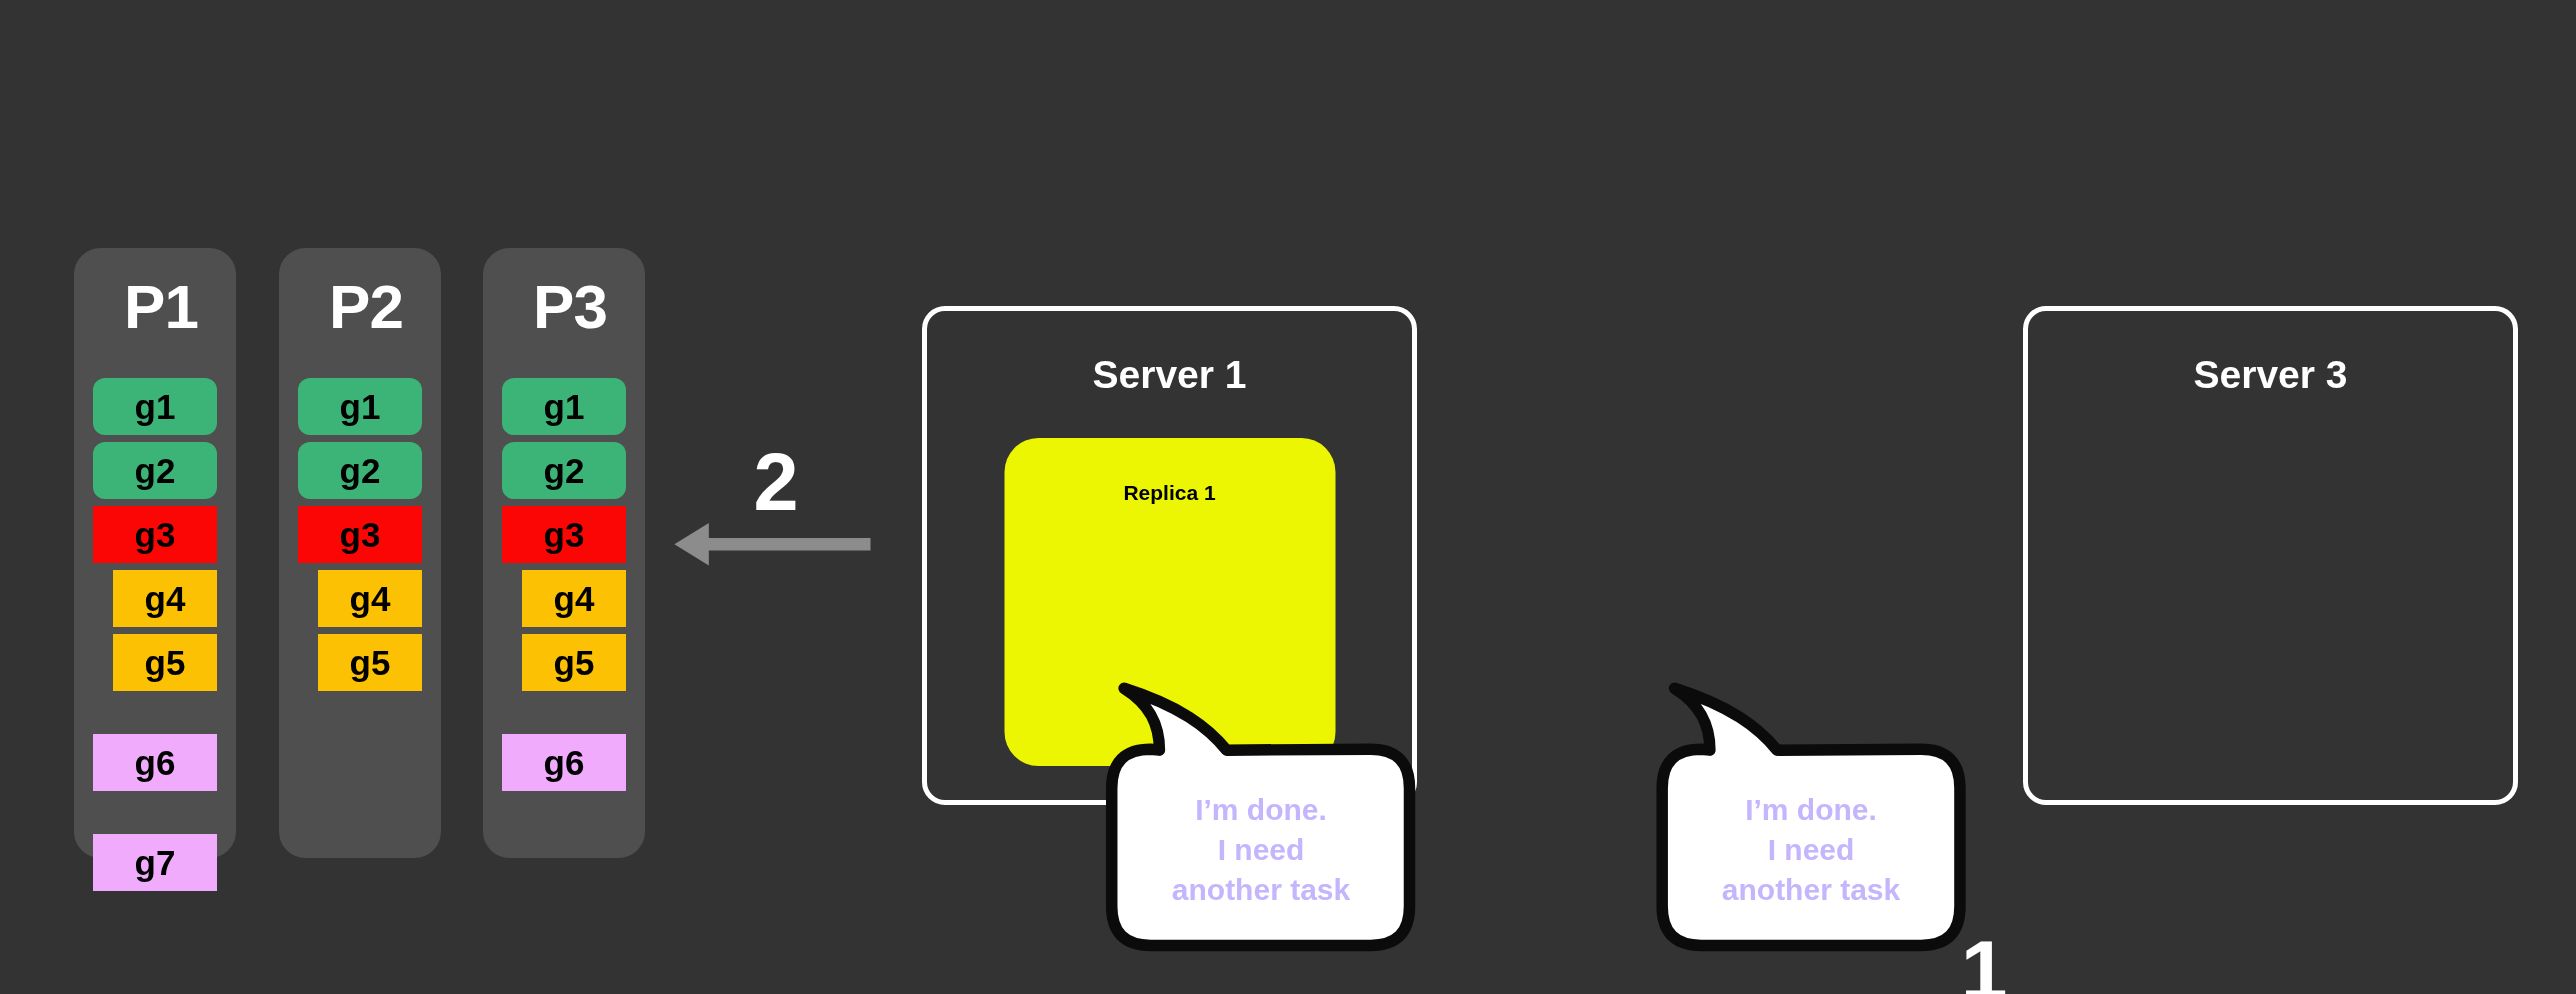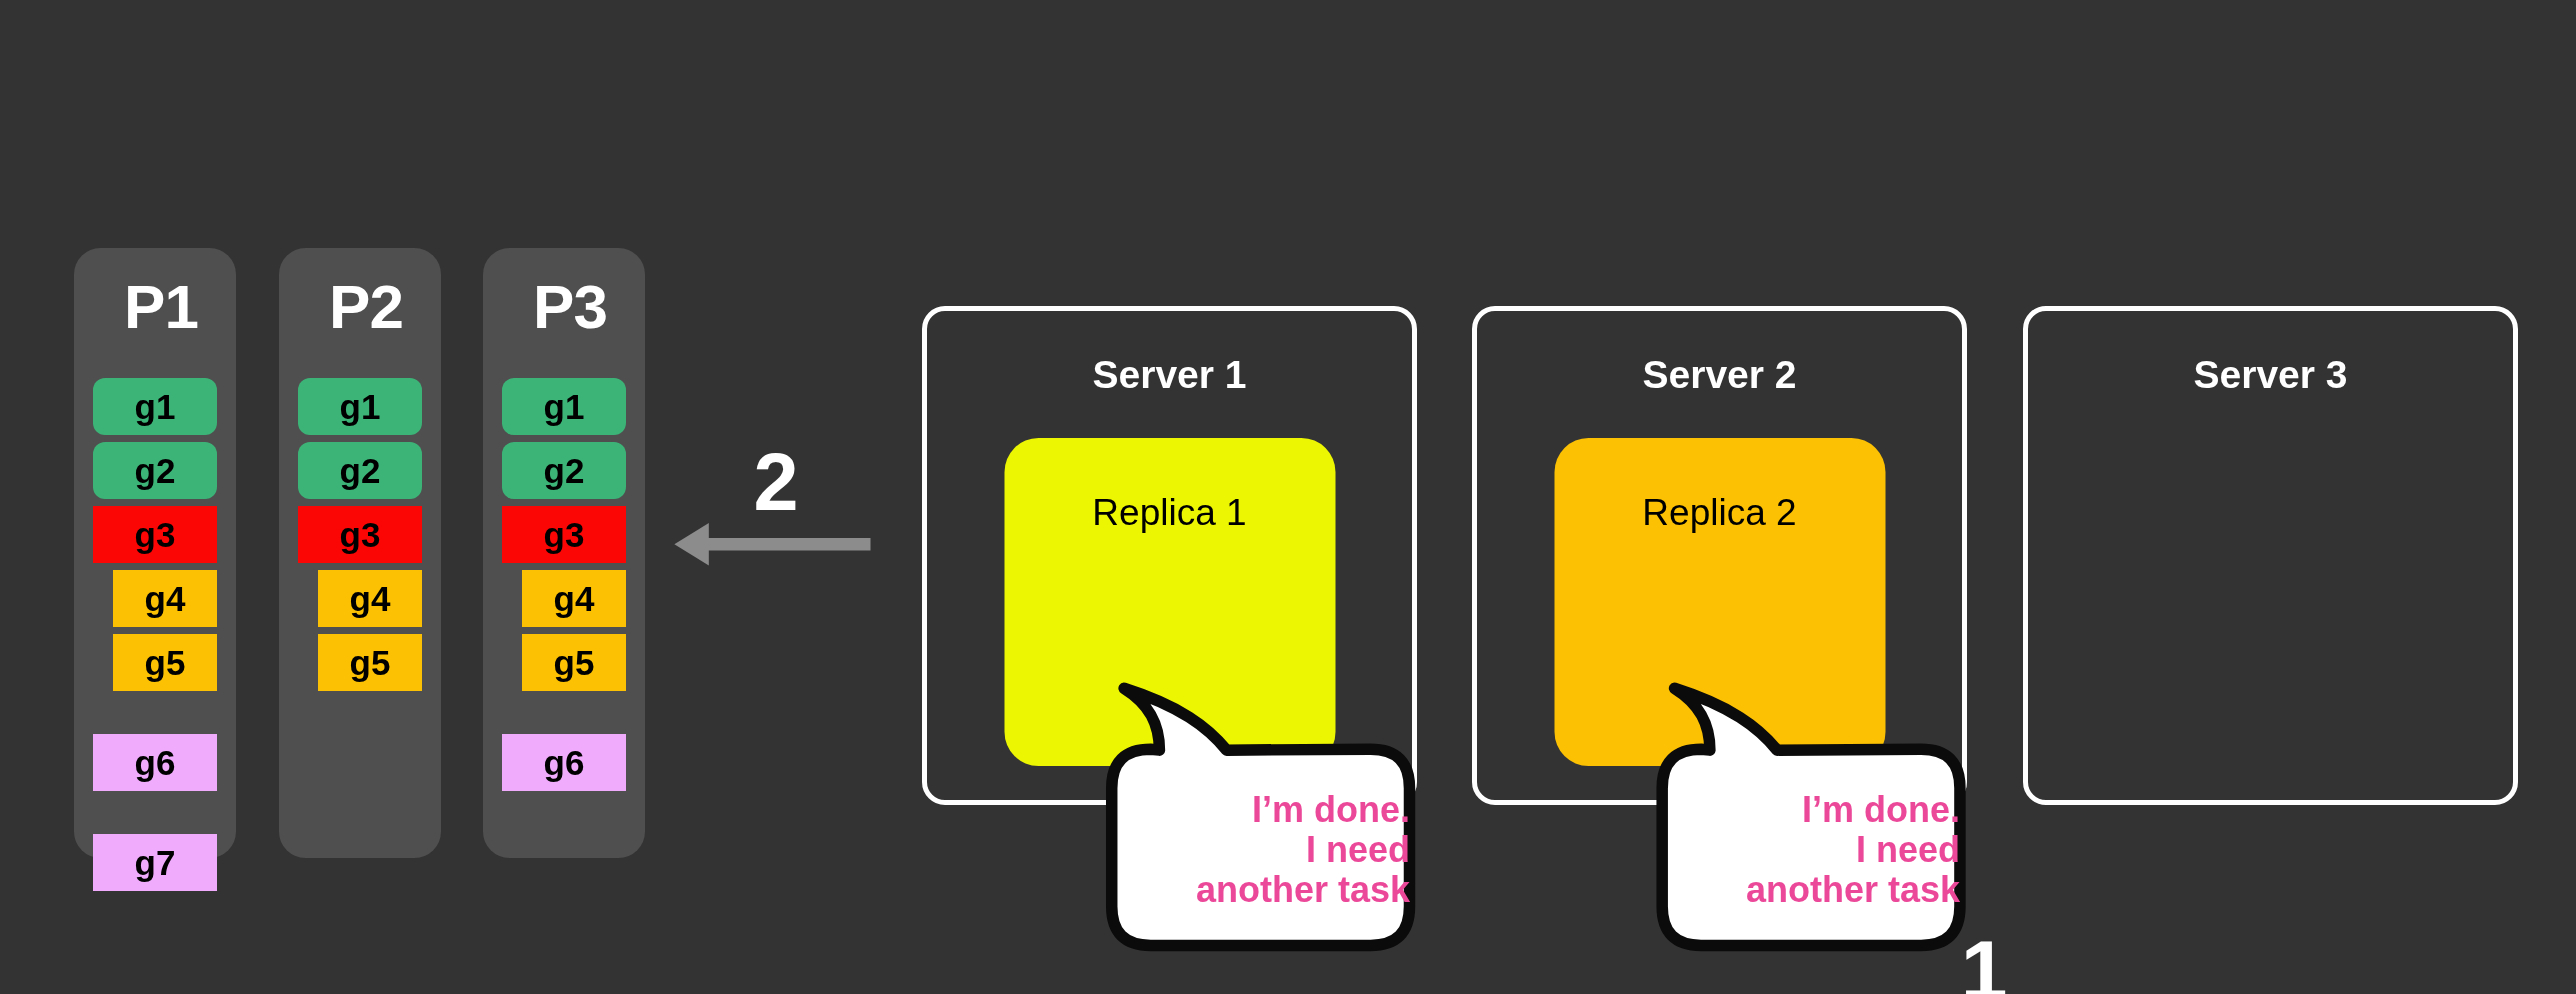--- a/index.html
+++ b/index.html
@@ -19,29 +19,29 @@
   .task[data-color="yellow"]{background:#f0abfc;margin-top:36px;}
 
   
   .server{position:absolute;top:306px;width:485px;height:489px;border:5.3px solid #ffffff;border-radius:23px;}
   .s1{left:922px}.s2{left:1472px}.s3{left:2023px}
   .server-title{margin-top:44px;text-align:center;font-size:39px;font-weight:600;color:#ffffff;line-height:1;}
   .replica{position:absolute;top:127px;left:50%;transform:translateX(-50%);width:331px;height:328px;border-radius:34px;}
   .replica[data-color="yellow"]{background:#ecf602;}
   .replica[data-color="amber"]{background:#fcc103;}
   .replica[data-color="red"]{background:#fb0605;}
-  .replica-label{margin-top:56px;text-align:center;font-size:37px;font-weight:400;color:#000000;line-height:1;}
+  .replica-label{margin-top:44px;text-align:center;font-size:21px;font-weight:700;color:#000000;line-height:1;}
 
   
   .overlay{position:absolute;left:0;top:0;width:2576px;height:994px;pointer-events:none;}
 
   
   .bubble-text{position:absolute;top:753px;width:298px;height:193px;display:flex;flex-direction:column;
-               justify-content:center;align-items:flex-end;text-align:center;
-               font-size:36px;font-weight:700;color:#ec4899;line-height:40px;}
+               justify-content:center;align-items:center;text-align:center;
+               font-size:30px;font-weight:700;color:#c4b5fd;line-height:40px;}
   .bt1{left:1112px}.bt2{left:1662px}
 
   
   .step-label{position:absolute;color:#ffffff;font-weight:700;line-height:1;text-align:center;}
   .step2{left:723px;top:442px;width:106px;font-size:81px;}
   .step1{left:1931px;top:928px;width:106px;font-size:84px;}
 </style>
 </head>
 <body>
 
@@ -83,26 +83,20 @@
     </div>
   </div>
 
   <div class="server s1">
     <div class="server-title">Server 1</div>
     <div class="replica" data-color="yellow">
       <div class="replica-label">Replica 1</div>
     </div>
   </div>
 
-  <div class="server s2">
-    <div class="server-title">Server 2</div>
-    <div class="replica" data-color="amber">
-      <div class="replica-label">Replica 2</div>
-    </div>
-  </div>
 
   <div class="server s3">
     <div class="server-title">Server 3</div>
   </div>
 
   <svg class="overlay" viewBox="0 0 2915 1125">
 
     <g>
       <line x1="985" y1="616" x2="792" y2="616" stroke="#8c8c8c" stroke-width="14"></line>
       <polygon points="763,616 802,592 802,640" fill="#8c8c8c"></polygon>

